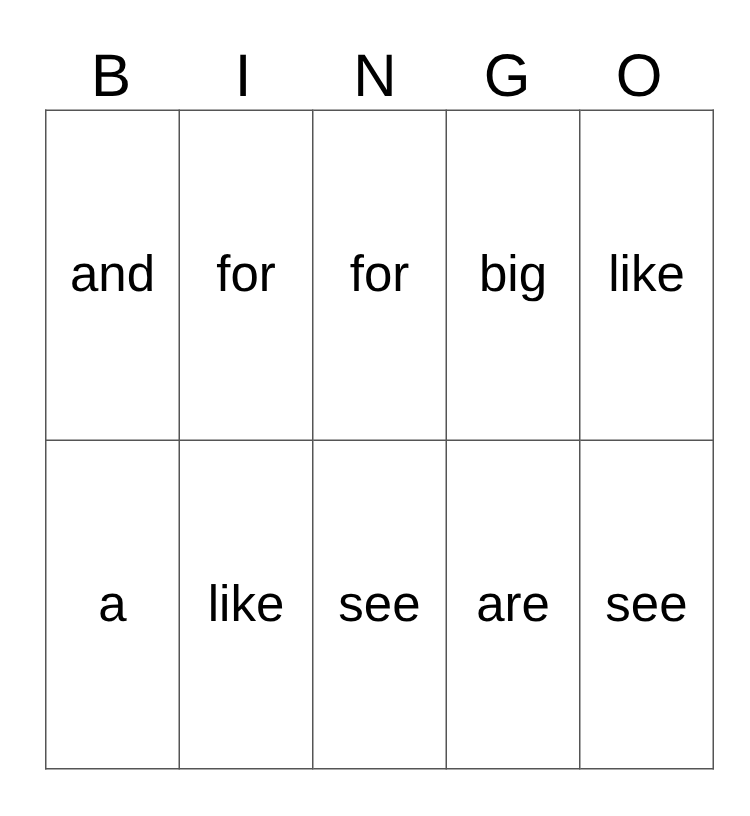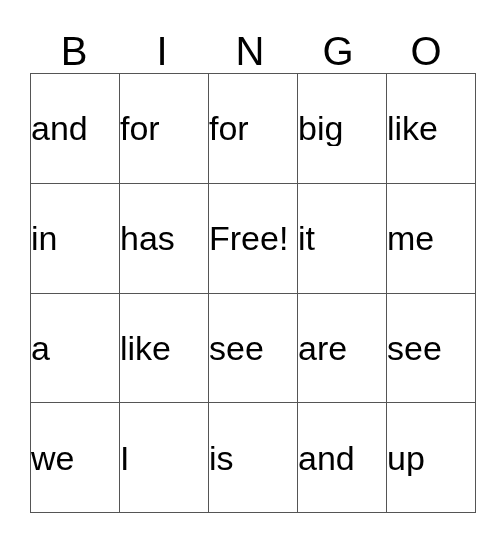--- a/index.html
+++ b/index.html
@@ -66,21 +66,21 @@
     font-size: 34px;
     line-height: 36px;
     font-weight: 400;
     color: #000000;
     white-space: nowrap;
     overflow: hidden;
   }
   #bingo-grid td .cell-text {
     display: block;
     width: 100%;
-    text-align: left;
+    text-align: center;
     overflow: hidden;
     white-space: nowrap;
   }
   
   #bingo-grid {
     border: 1px solid #555555;
   }
 </style>
 </head>
 <body>
@@ -109,65 +109,31 @@
           </td>
         <td>
             <span class="cell-text">big</span>
           </td>
         <td>
             <span class="cell-text">like</span>
           </td>
       </tr>
       <tr>
         <td>
-            <span class="cell-text">in</span>
-          </td>
-        <td>
-            <span class="cell-text">has</span>
-          </td>
-        <td>
-            <span class="cell-text">Free!</span>
-          </td>
-        <td>
-            <span class="cell-text">it</span>
-          </td>
-        <td>
-            <span class="cell-text">me</span>
-          </td>
-      </tr>
-      <tr>
-        <td>
             <span class="cell-text">a</span>
           </td>
         <td>
             <span class="cell-text">like</span>
           </td>
         <td>
             <span class="cell-text">see</span>
           </td>
         <td>
             <span class="cell-text">are</span>
           </td>
         <td>
             <span class="cell-text">see</span>
           </td>
       </tr>
-      <tr>
-        <td>
-            <span class="cell-text">we</span>
-          </td>
-        <td>
-            <span class="cell-text">I</span>
-          </td>
-        <td>
-            <span class="cell-text">is</span>
-          </td>
-        <td>
-            <span class="cell-text">and</span>
-          </td>
-        <td>
-            <span class="cell-text">up</span>
-          </td>
-      </tr>
     </tbody>
   </table>
 
 </div>
 
 </body></html>

